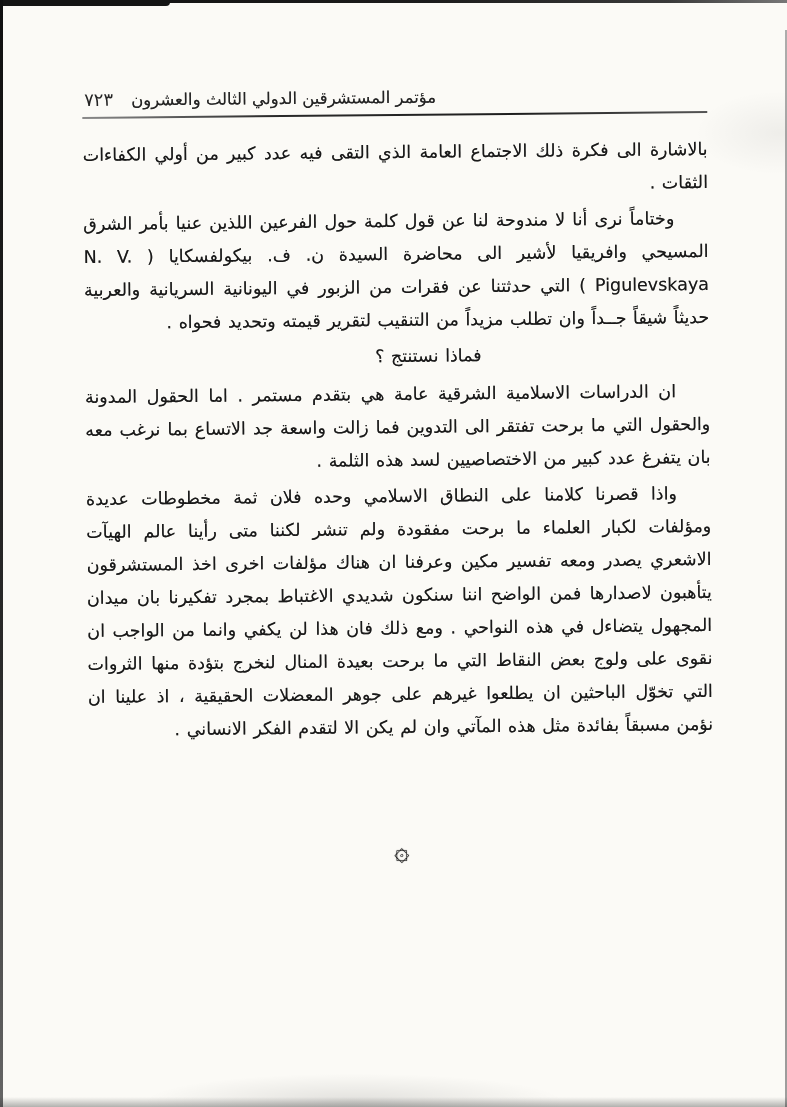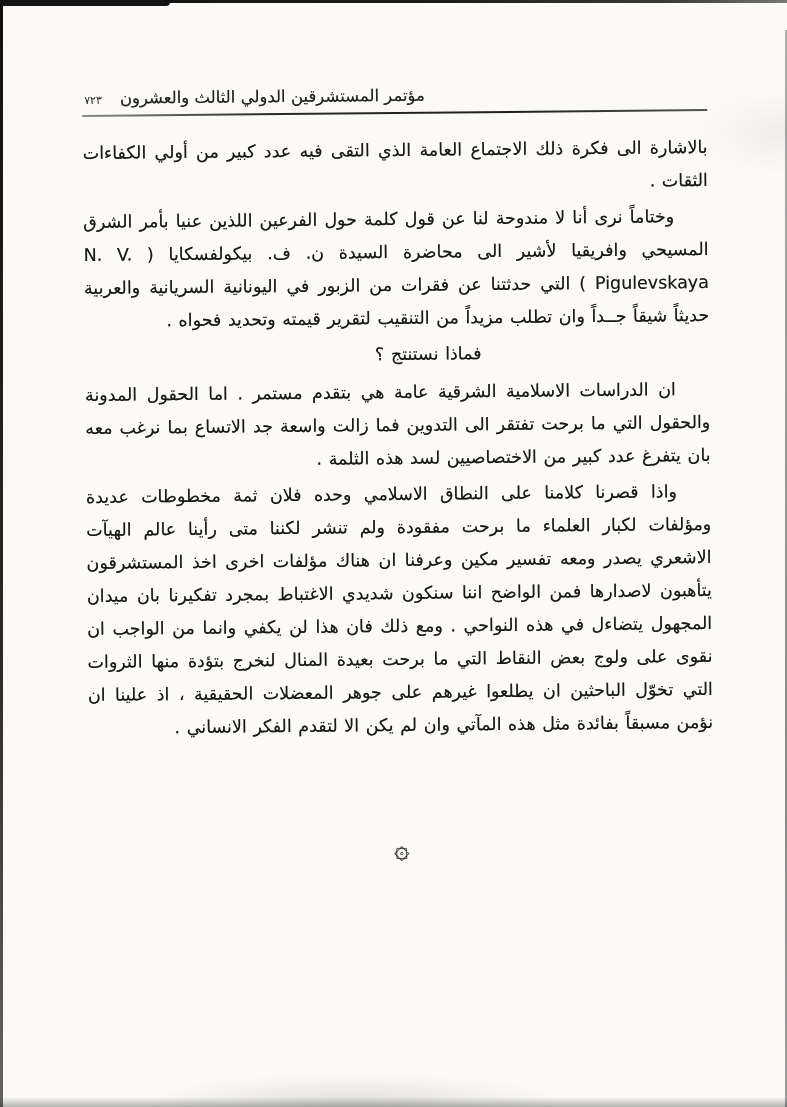--- a/index.html
+++ b/index.html
@@ -63,21 +63,21 @@
     justify-content: flex-start;
     align-items: baseline;
     gap: 18px;
     font-size: 16.5px;
     letter-spacing: 0.2px;
     color: #242424;
     padding-left: 2px;
   }
   .running-head .pagenum {
     direction: rtl;
-    font-size: 11px;
+    font-size: 18px;
   }
   .running-head .head-title {
     direction: rtl;
     text-shadow: 0 0 0.5px rgba(0,0,0,0.55);
   }
 
   .head-rule {
     border: none;
     height: 1.6px;
     margin: 7px 0 20px 0;

